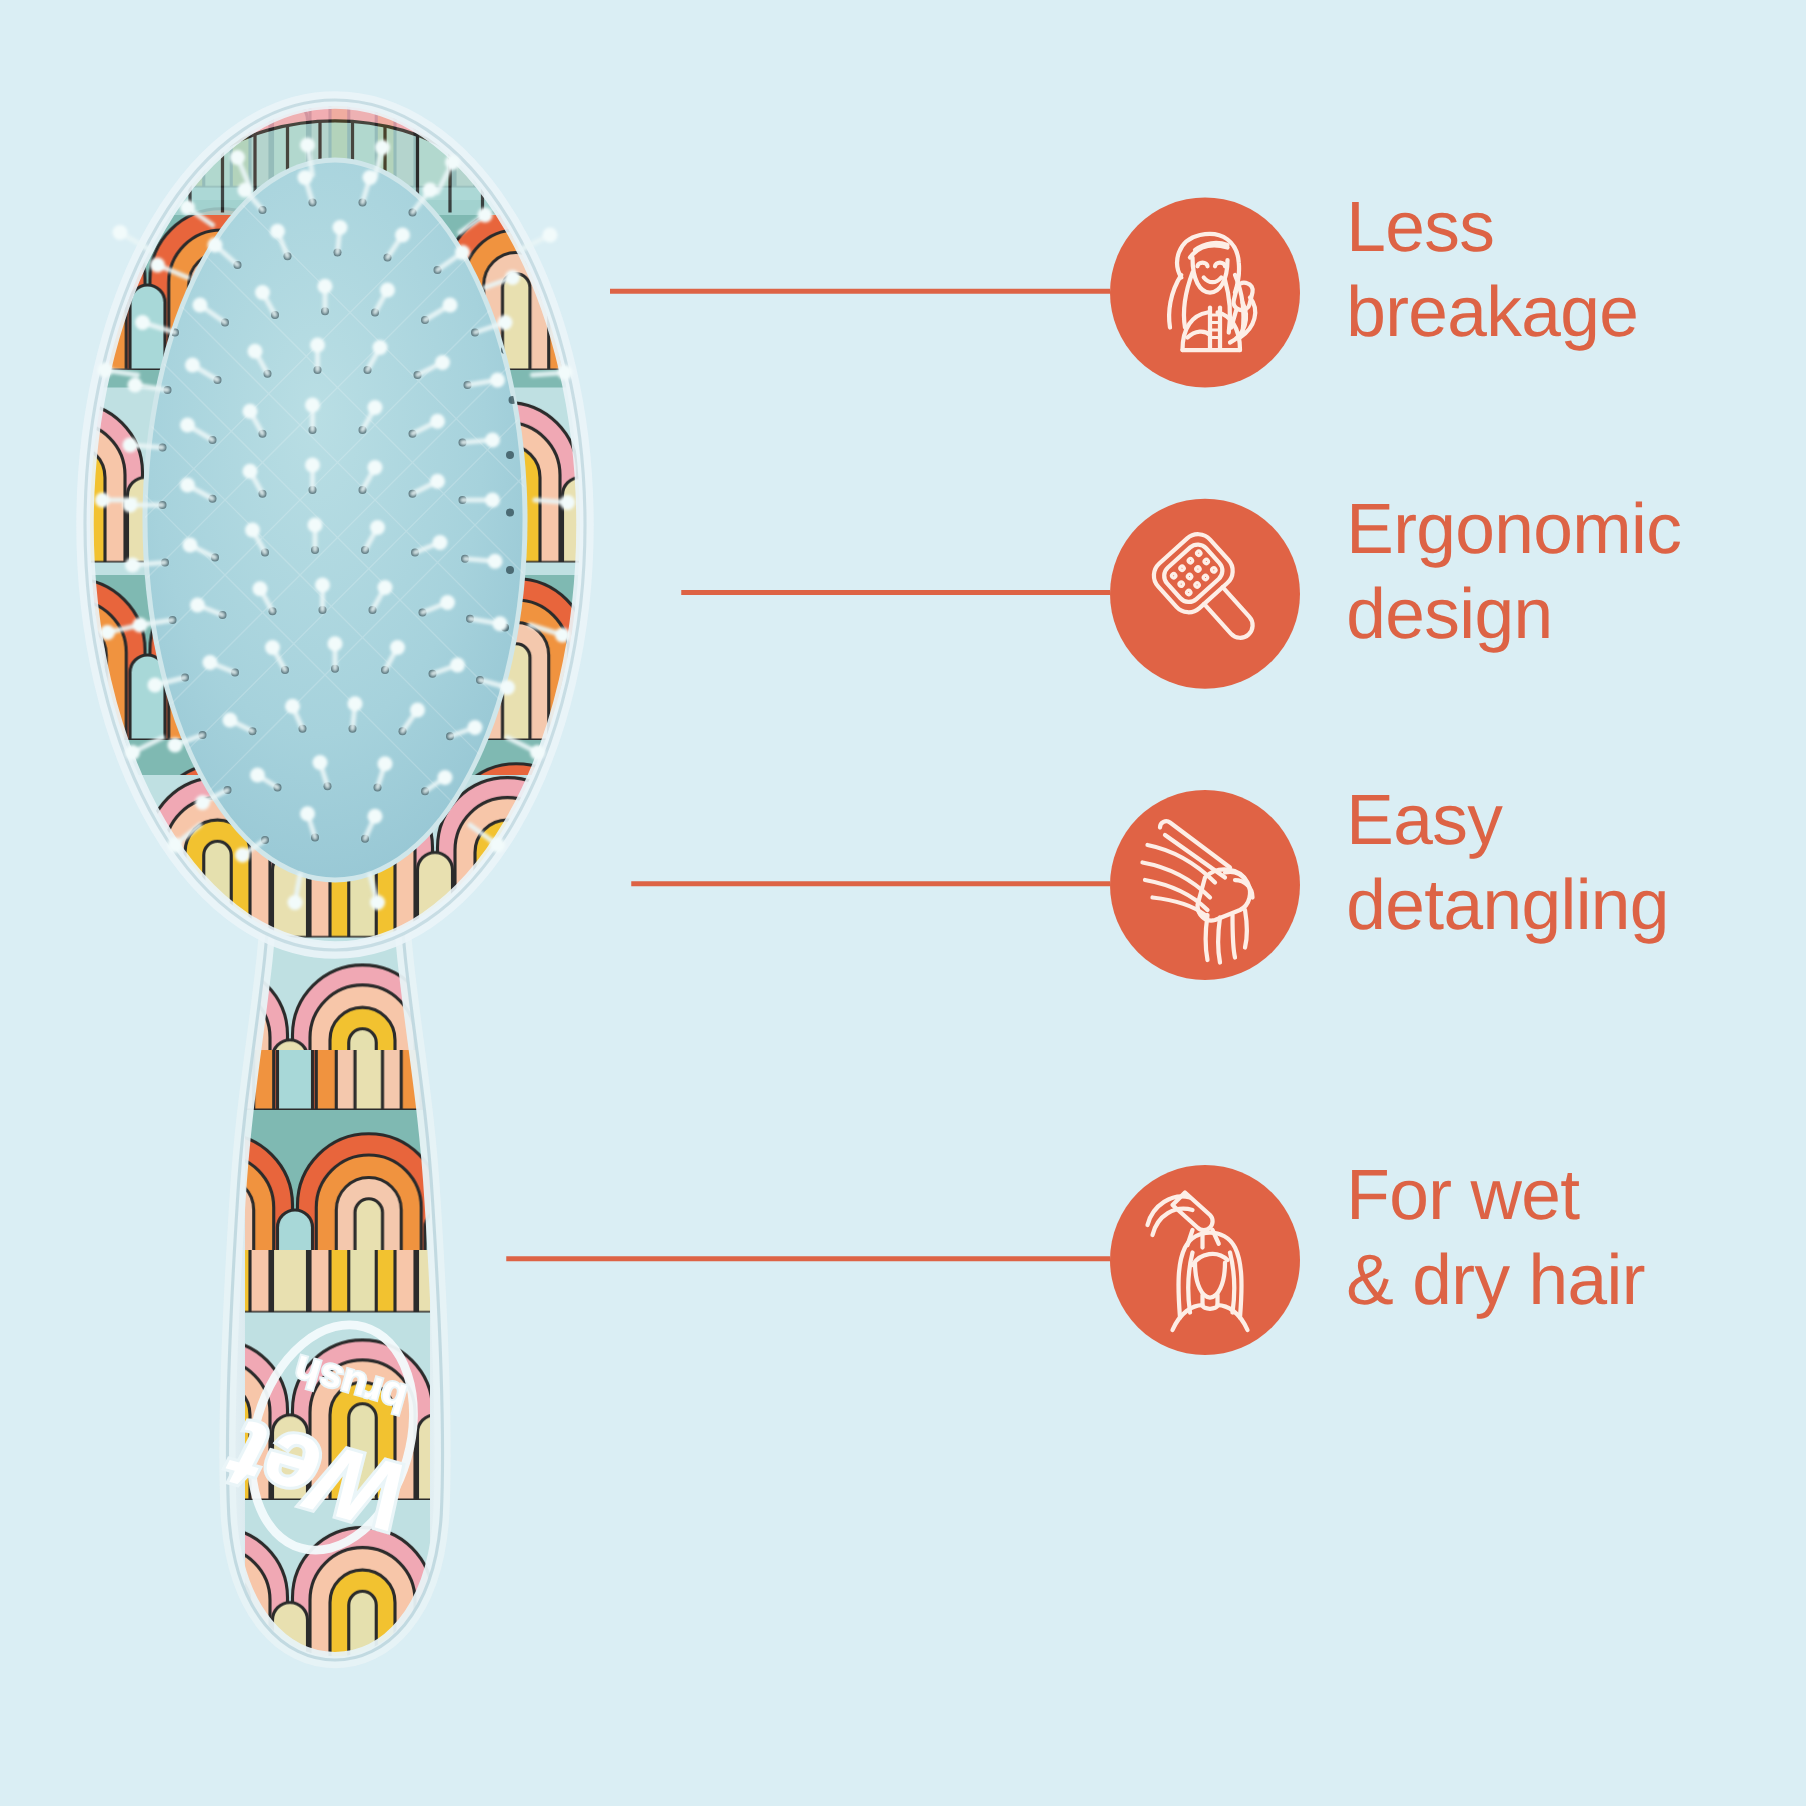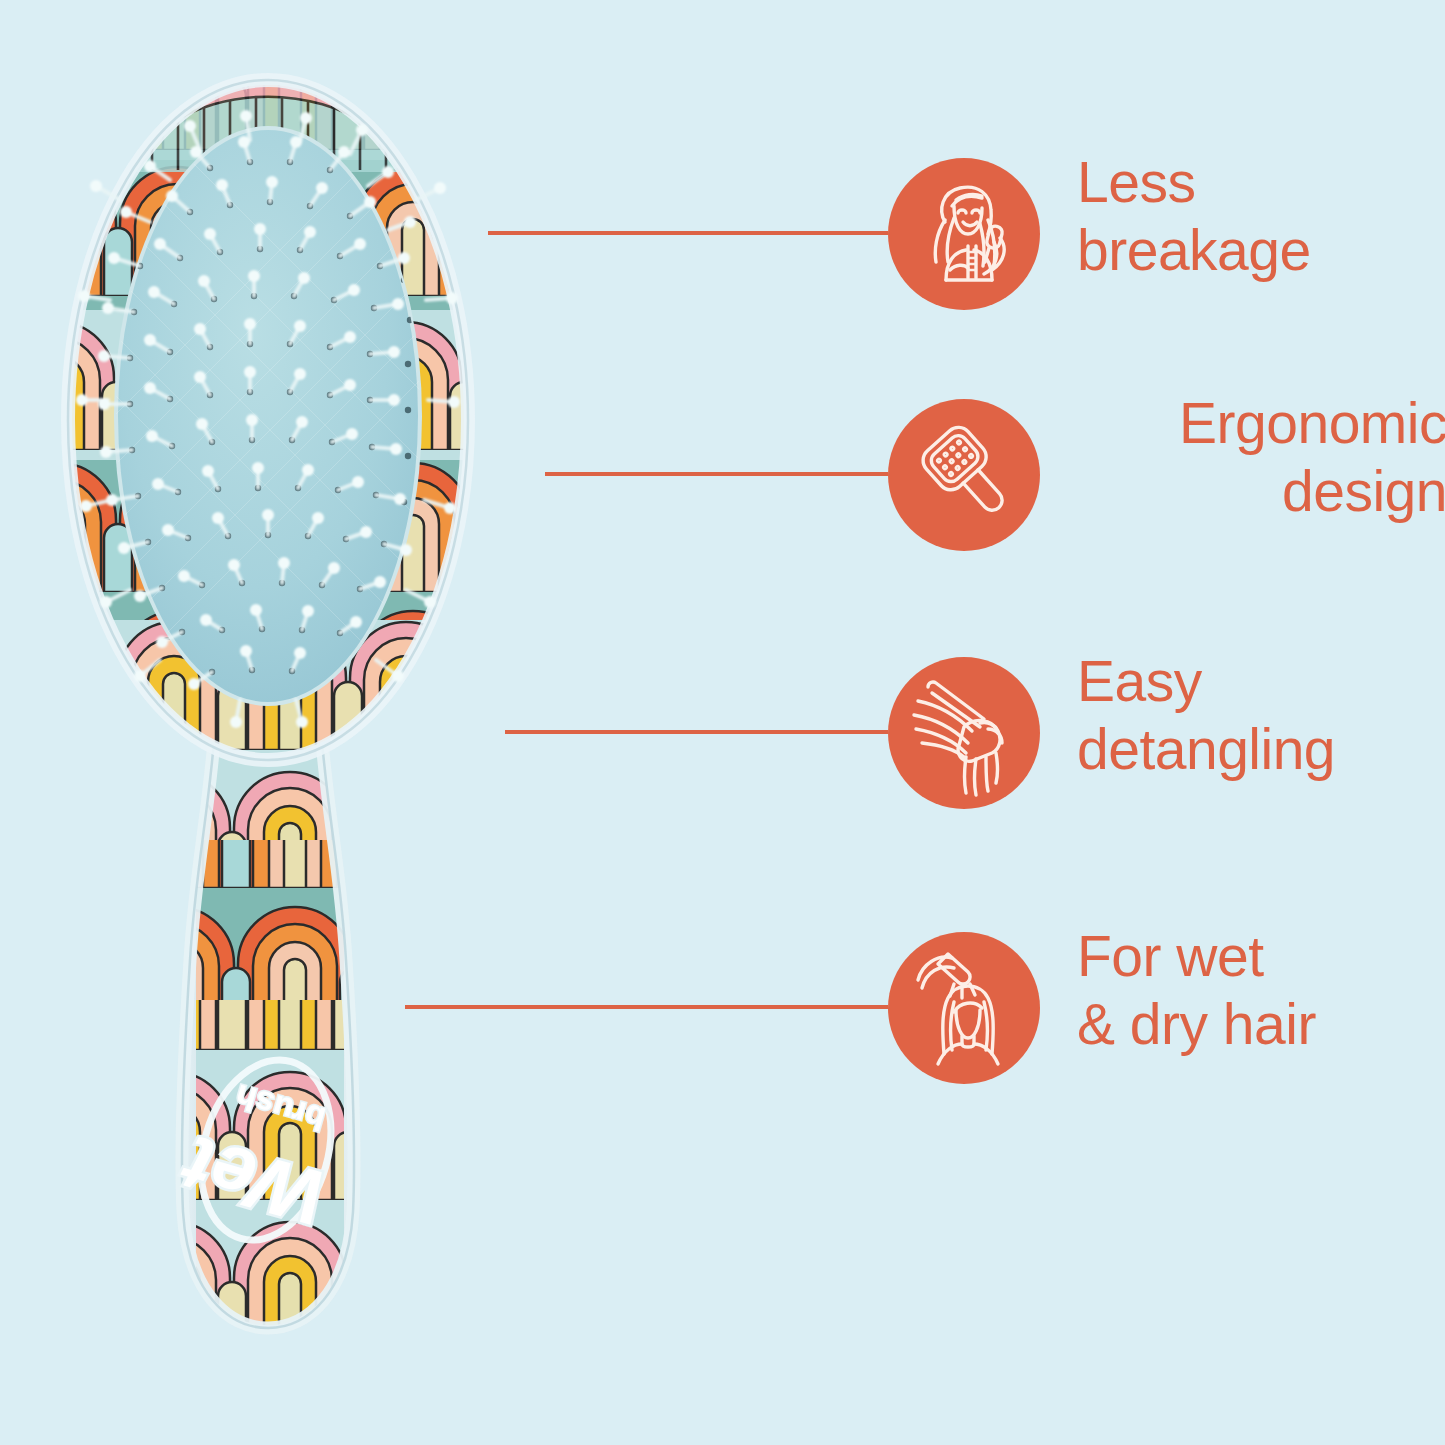--- a/index.html
+++ b/index.html
@@ -567,21 +567,21 @@
           </g>
 
           <path d="M62 112 C 68 106, 76 106, 80 110"></path>
         </g>
       </svg>
     </div>
     <div class="feature-label">Less
 breakage</div>
   </div>
 
-  <div class="feature-row" style="top:395px;text-align:right;">
+  <div class="feature-row" style="top:395px;">
     <div class="connector" style="left:165px;width:343px;"></div>
     <div class="badge">
       <svg width="152" height="152" viewBox="0 0 152 152">
         <g fill="none" stroke="#fdeee6" stroke-width="3.4" stroke-linecap="round" stroke-linejoin="round">
           <g transform="rotate(-42 76 70)">
             <rect x="48" y="32" width="56" height="48" rx="13"></rect>
             <rect x="55" y="39" width="42" height="34" rx="9"></rect>
             <g stroke-width="2.6">
               <circle cx="63" cy="47" r="1.7"></circle>
                 <circle cx="72" cy="47" r="1.7"></circle>
@@ -598,21 +598,21 @@
             </g>
             <path d="M66 80 L66 112 a10 10 0 0 0 20 0 L86 80"></path>
           </g>
         </g>
       </svg>
     </div>
     <div class="feature-label">Ergonomic
 design</div>
   </div>
 
-  <div class="feature-row" style="top:653px;">
+  <div class="feature-row" style="top:628px;">
     <div class="connector" style="left:125px;width:383px;"></div>
     <div class="badge">
       <svg width="152" height="152" viewBox="0 0 152 152">
         <g fill="none" stroke="#fdeee6" stroke-width="3.4" stroke-linecap="round" stroke-linejoin="round">
 
           <path d="M30 44 C 50 48, 68 58, 84 74"></path>
           <path d="M26 58 C 48 62, 66 72, 80 86"></path>
           <path d="M28 72 C 50 76, 66 84, 78 96"></path>
           <path d="M34 86 C 52 88, 66 92, 76 100"></path>
 

